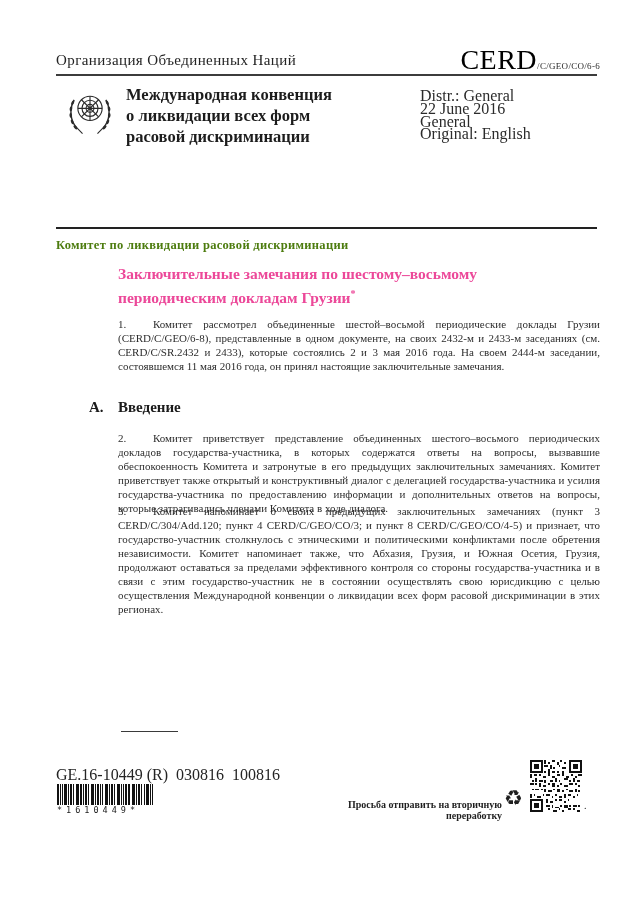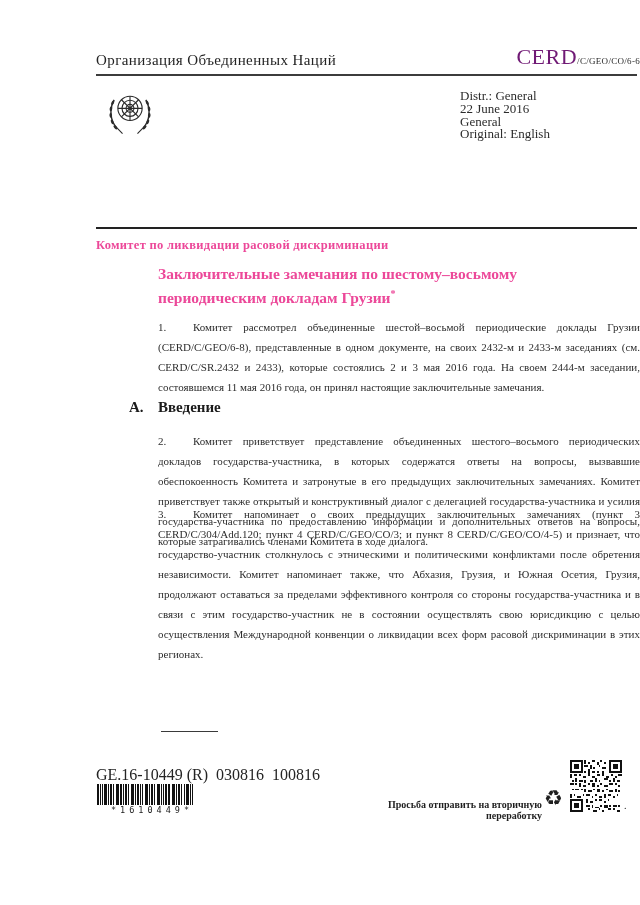--- a/index.html
+++ b/index.html
@@ -1,42 +1,42 @@
 <!DOCTYPE html>
 <html><head>
 <meta charset="utf-8">
 <style>
   html,body{margin:0;padding:0;background:#ffffff;}
   .page{
     position:relative;width:640px;height:905px;background:#ffffff;overflow:hidden;
     font-family:"Liberation Serif", serif;color:#2e2e2e;
   }
-  .abs{position:absolute;margin-left:40px;}
+  .abs{position:absolute;}
   .org-name{left:56px;top:52px;font-size:15px;color:#242424;letter-spacing:.4px;}
   .cerd-box{left:380px;top:44px;width:220px;text-align:right;white-space:nowrap;}
-  .cerd-main{font-size:22px;color:#701a75;letter-spacing:.5px;}
+  .cerd-main{font-size:28px;color:#000000;letter-spacing:.5px;}
   .cerd-suffix{font-size:9px;color:#2a2a2a;letter-spacing:.3px;}
   .rule1{left:56px;top:74px;width:541px;height:2px;background:#3c3c3c;}
   .rule2{left:56px;top:227px;width:541px;height:2px;background:#222;}
   .emblem{left:62px;top:84px;}
   .conv-title{left:126px;top:84px;width:300px;font-size:16.5px;line-height:21px;font-weight:bold;color:#1c1c1c;white-space:pre-line;}
-  .distr-block{left:420px;top:90px;font-size:13px;line-height:12.8px;color:#2b2b2b;}
-  .committee{left:56px;top:238px;font-size:12.5px;font-weight:bold;color:#ec4899;letter-spacing:.3px;}
+  .distr-block{left:420px;top:90px;font-size:16px;line-height:12.8px;color:#2b2b2b;}
+  .committee{left:56px;top:238px;font-size:12.5px;font-weight:bold;color:#4d7c0f;letter-spacing:.3px;}
   .doc-title{left:118px;top:264px;width:460px;font-size:15.5px;line-height:20px;font-weight:bold;color:#ec4899;}
   .doc-title sup{font-size:10px;}
-  .para{left:118px;width:482px;font-size:11px;line-height:20px;text-align:justify;color:#2d2d2d;}
+  .para{left:118px;width:482px;font-size:11px;line-height:14px;text-align:justify;color:#2d2d2d;}
   .p1{top:317px;} .p2{top:431px;} .p3{top:504px;}
   .pnum{display:inline-block;width:35px;}
   .section-head{left:89px;top:399px;font-size:15px;font-weight:bold;color:#1b1b1b;}
   .sec-label{display:inline-block;width:29px;}
   .fn-sep{left:121px;top:731px;width:57px;height:1px;background:#3a3a3a;}
   .footnote{left:122px;top:736px;width:368px;font-size:9.5px;line-height:13px;color:#2d2d2d;}
   .ge-line{left:56px;top:766px;font-size:16px;color:#242424;white-space:pre;}
   .barcode{left:57px;top:784px;}
-  .barcode-text{left:57px;top:805px;width:96px;text-align:right;font-family:"DejaVu Sans Mono",monospace;font-size:8.5px;letter-spacing:4px;color:#1a1a1a;white-space:nowrap;}
+  .barcode-text{left:57px;top:805px;width:96px;text-align:left;font-family:"DejaVu Sans Mono",monospace;font-size:8.5px;letter-spacing:4px;color:#1a1a1a;white-space:nowrap;}
   .recycle-text{left:290px;top:799px;width:212px;text-align:right;font-size:10px;font-weight:bold;color:#1f1f1f;}
   .recycle-icon{left:504px;top:786px;font-size:21px;color:#1f1f1f;font-family:"DejaVu Sans",sans-serif;}
   .qr{left:530px;top:760px;}
   .qr-period{left:584px;top:800px;font-size:10px;color:#222;}
   svg{display:block;}
 </style>
 </head>
 <body>
 
 <div class="page">
@@ -64,20 +64,23 @@
         <ellipse cx="14.3" cy="45.3" rx="1.4" ry="2.6" transform="rotate(-40 14.3 45.3)"></ellipse>
         <ellipse cx="48.5" cy="19" rx="1.4" ry="2.6" transform="rotate(-25 48.5 19)"></ellipse>
         <ellipse cx="50.4" cy="25.5" rx="1.4" ry="2.6" transform="rotate(-10 50.4 25.5)"></ellipse>
         <ellipse cx="50.6" cy="32.5" rx="1.4" ry="2.6" transform="rotate(6 50.6 32.5)"></ellipse>
         <ellipse cx="49" cy="39.5" rx="1.4" ry="2.6" transform="rotate(22 49 39.5)"></ellipse>
         <ellipse cx="45.7" cy="45.3" rx="1.4" ry="2.6" transform="rotate(40 45.7 45.3)"></ellipse>
       </g>
       <path d="M16 46l6 6M44 46l-6 6"></path>
     </svg>
   </div>
+  <div class="abs conv-title">Международная конвенция
+о ликвидации всех форм
+расовой дискриминации</div>
   <div class="abs distr-block">
     <div>Distr.: General</div>
     <div>22 June 2016</div>
     <div>General</div>
     <div>Original: English</div>
   </div>
 
   <div class="abs rule2"></div>
   <div class="abs committee">Комитет по ликвидации расовой дискриминации</div>
 

